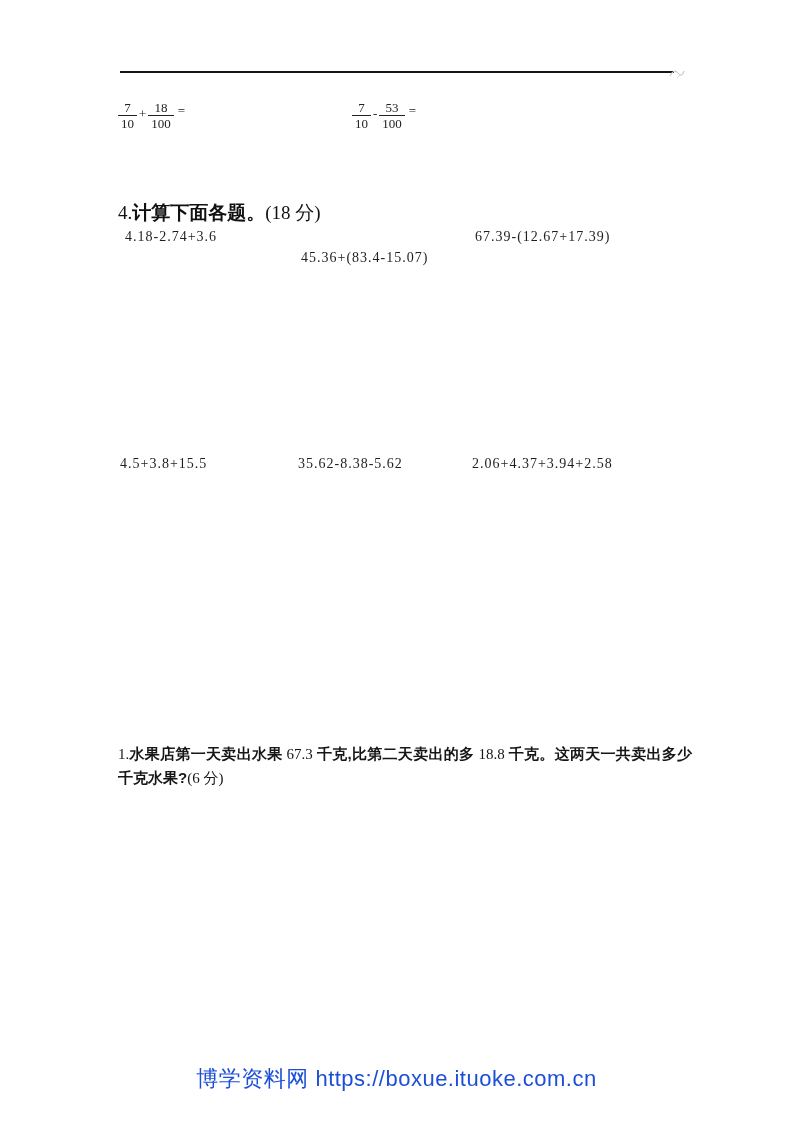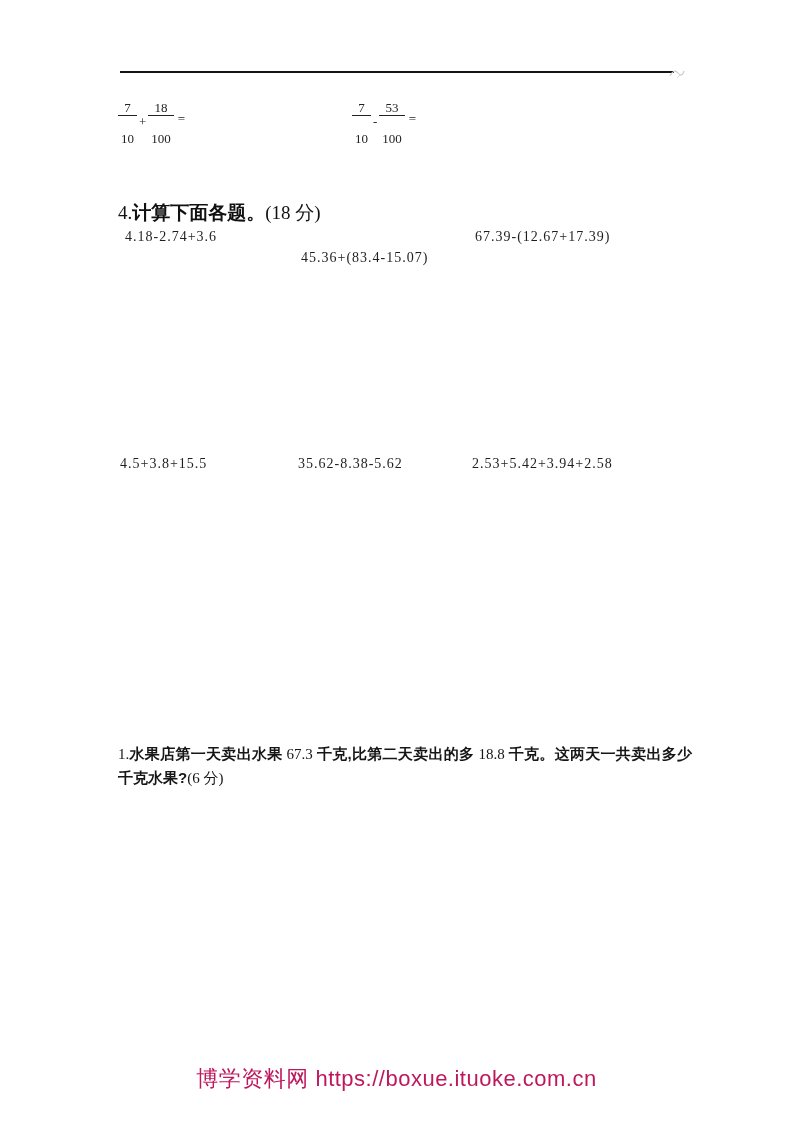--- a/index.html
+++ b/index.html
@@ -28,21 +28,21 @@
   }
   
   .fexpr {
     position: absolute;
     display: flex; align-items: center;
     font: 13px "Liberation Serif", serif;
     color: #222222;
   }
   .frac { display: inline-flex; flex-direction: column; align-items: center; }
   .fnum { display: block; padding: 0 3px; line-height: 14px; }
-  .fden { display: block; border-top: 1.3px solid #222; padding: 16px 3px 0 3px; line-height: 14px; }
+  .fden { display: block; border-top: 1.3px solid #222; padding: 1px 3px 0 3px; line-height: 14px; }
   .fop  { margin: 0 2px; transform: translateY(-2px); }
   .feq  { margin-left: 4px; transform: translateY(-5px); }
   
   .heading4 {
     position: absolute; left: 118px; top: 200px;
     font-size: 19px; white-space: nowrap; color: #111;
   }
   .expr {
     position: absolute;
     font: 14px "Liberation Serif", serif;
@@ -73,21 +73,21 @@
     position: absolute; left: 0; right: 0; top: 1015px;
     text-align: center;
     font: 12.5px "Liberation Serif", serif;
     letter-spacing: 1px;
     color: #4a4a4a;
   }
   .footer-site {
     position: absolute; left: 0; right: 0; top: 1064px;
     text-align: center;
     font: 22px "Liberation Sans", sans-serif;
-    color: #be185d;
+    color: #1d4ed8;
     letter-spacing: 0.5px;
   }
 </style>
 </head>
 <body>
 
 <div class="page">
 
   <div class="rule"></div>
   <svg class="artifact" viewBox="0 0 18 14">
@@ -122,21 +122,21 @@
   </span>
 
   <div class="heading4"><span class="seg-n">4.</span><span class="seg-b">计算下面各题。</span><span class="seg-n">(18 分)</span></div>
 
   <span class="expr" style="left:125px; top:229px;">4.18-2.74+3.6</span>
   <span class="expr" style="left:301px; top:229px;margin-top:21px;">45.36+(83.4-15.07)</span>
   <span class="expr" style="left:475px; top:229px;">67.39-(12.67+17.39)</span>
 
   <span class="expr" style="left:120px; top:456px;">4.5+3.8+15.5</span>
   <span class="expr" style="left:298px; top:456px;">35.62-8.38-5.62</span>
-  <span class="expr" style="left:472px; top:456px;">2.53+5.42+3.94+2.58</span>
+  <span class="expr" style="left:472px; top:456px;">2.06+4.37+3.94+2.58</span>
 
 
   <div class="problem problem-1"><span class="seg-n">1.</span><span class="seg-b">水果店第一天卖出水果</span><span class="seg-n"> 67.3 </span><span class="seg-b">千克,比第二天卖出的多</span><span class="seg-n"> 18.8 </span><span class="seg-b">千克。这两天一共卖出多少千克水果?</span><span class="seg-n">(6 分)</span></div>
 
 
   <div class="footer-site">博学资料网 https://boxue.ituoke.com.cn</div>
 
 </div>
 
 </body></html>

